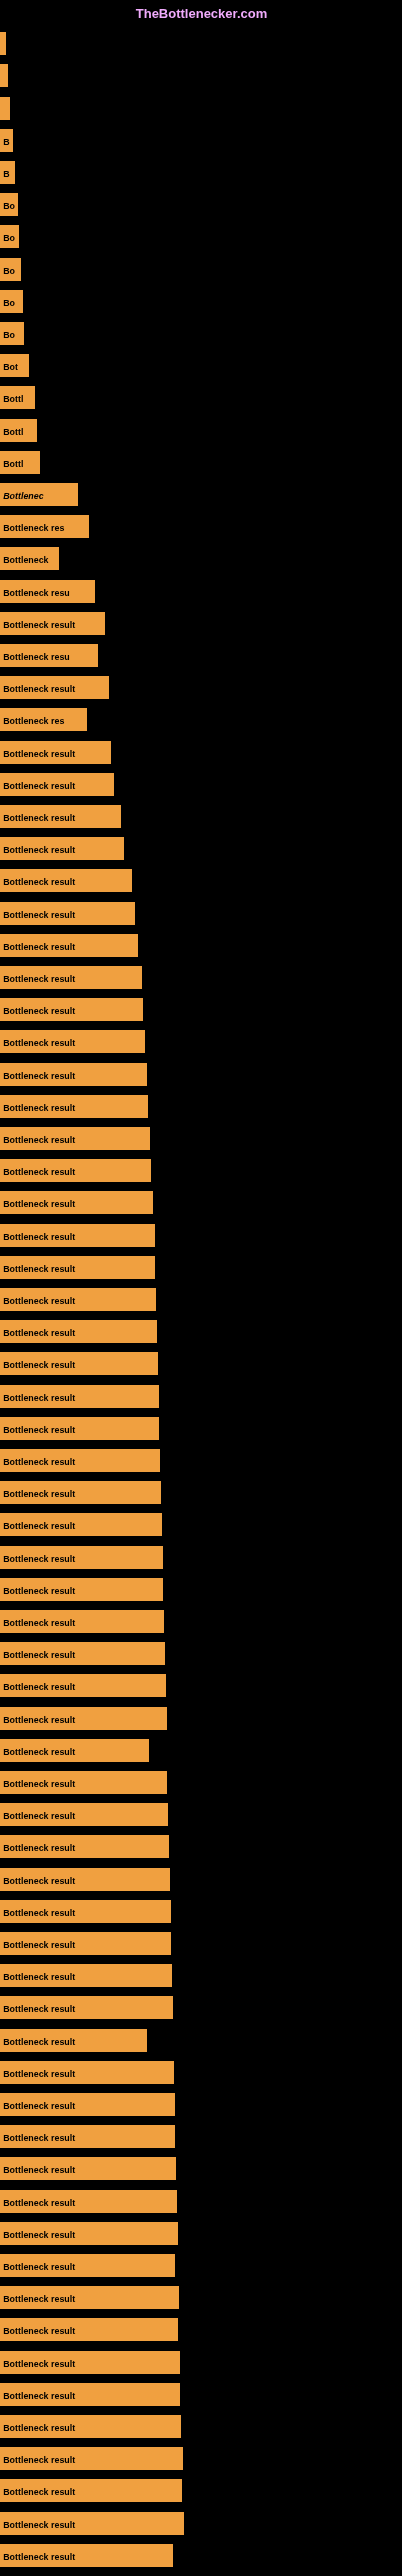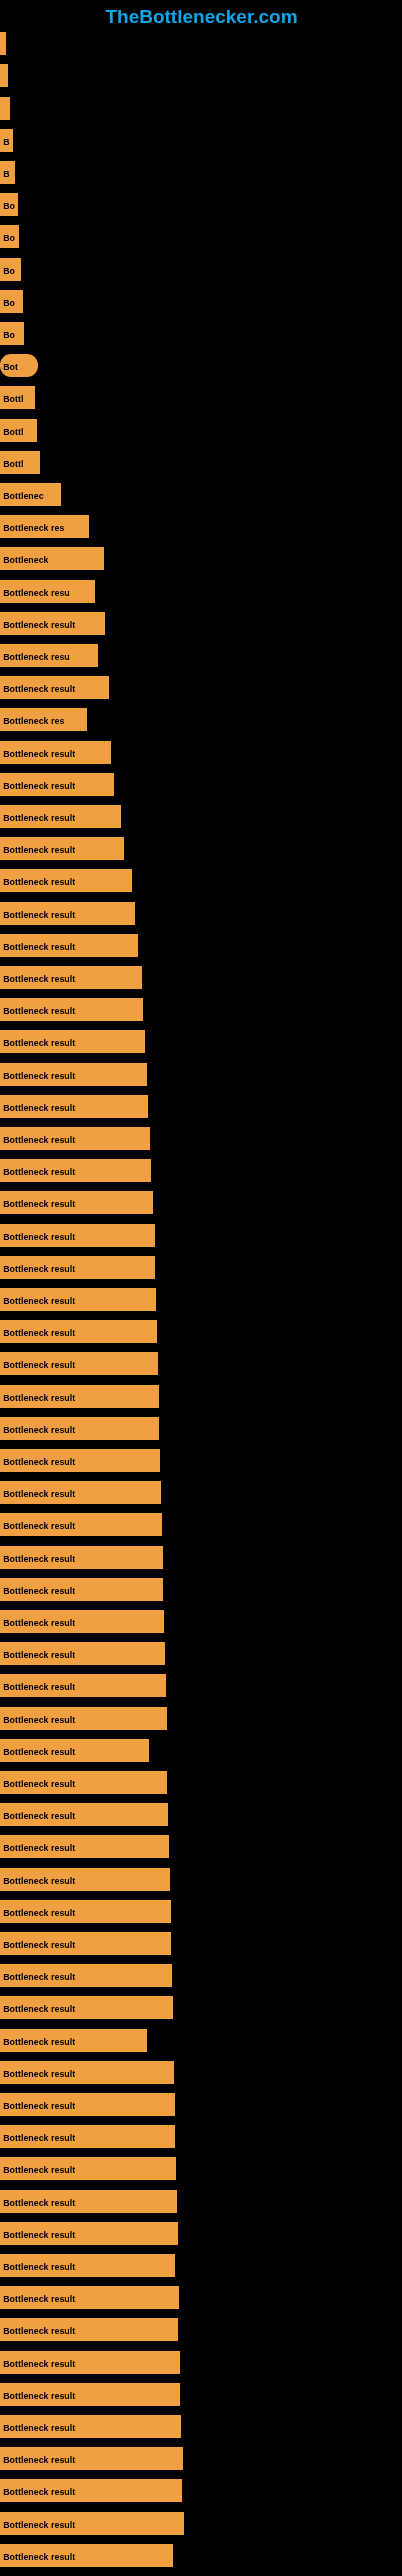--- a/index.html
+++ b/index.html
@@ -15,22 +15,22 @@
       font-family: Arial, sans-serif;
       position: relative;
       overflow: hidden;
     }
 
     .site-title {
       position: absolute;
       top: 6.4px;
       left: 50%;
       transform: translateX(-50%);
-      color: #0ea5e9;
-      font-size: 19px;
+      color: #f0abfc;
+      font-size: 13px;
       font-weight: bold;
       white-space: nowrap;
     }
 
     .bar-container {
       position: absolute;
       left: 0;
       display: flex;
       align-items: center;
     }
@@ -74,39 +74,39 @@
 <div class="bar-container" style="top: 258px; height: 22.5px;">
     <div class="bar-label" style="width: 21px; height: 22.5px; line-height: 22.5px;">Bo</div>
   </div>
 <div class="bar-container" style="top: 290px; height: 22.5px;">
     <div class="bar-label" style="width: 22.5px; height: 22.5px; line-height: 22.5px;">Bo</div>
   </div>
 <div class="bar-container" style="top: 322px; height: 22.5px;">
     <div class="bar-label" style="width: 24px; height: 22.5px; line-height: 22.5px;">Bo</div>
   </div>
 <div class="bar-container" style="top: 354px; height: 22.5px;">
-    <div class="bar-label" style="width: 38px; height: 22.5px; line-height: 22.5px; border-radius: 11px;">Bot</div>
+    <div class="bar-label" style="width: 29px; height: 22.5px; line-height: 22.5px;">Bot</div>
   </div>
 <div class="bar-container" style="top: 386px; height: 22.5px;">
     <div class="bar-label" style="width: 35px; height: 22.5px; line-height: 22.5px;">Bottl</div>
   </div>
 <div class="bar-container" style="top: 419px; height: 22.5px;">
     <div class="bar-label" style="width: 37px; height: 22.5px; line-height: 22.5px;">Bottl</div>
   </div>
 <div class="bar-container" style="top: 451px; height: 22.5px;">
     <div class="bar-label" style="width: 40px; height: 22.5px; line-height: 22.5px;">Bottl</div>
   </div>
 <div class="bar-container" style="top: 483px; height: 22.5px;">
-    <div class="bar-label" style="width: 61px; height: 22.5px; line-height: 22.5px;">Bottlenec</div>
+    <div class="bar-label" style="width: 78px; height: 22.5px; line-height: 22.5px; font-style: italic;">Bottlenec</div>
   </div>
 <div class="bar-container" style="top: 515px; height: 22.5px;">
     <div class="bar-label" style="width: 89px; height: 22.5px; line-height: 22.5px;">Bottleneck res</div>
   </div>
 <div class="bar-container" style="top: 547px; height: 22.5px;">
-    <div class="bar-label" style="width: 104px; height: 22.5px; line-height: 22.5px;">Bottleneck</div>
+    <div class="bar-label" style="width: 59px; height: 22.5px; line-height: 22.5px;">Bottleneck</div>
   </div>
 <div class="bar-container" style="top: 580px; height: 22.5px;">
     <div class="bar-label" style="width: 95px; height: 22.5px; line-height: 22.5px;">Bottleneck resu</div>
   </div>
 <div class="bar-container" style="top: 612px; height: 22.5px;">
     <div class="bar-label" style="width: 105px; height: 22.5px; line-height: 22.5px;">Bottleneck result</div>
   </div>
 <div class="bar-container" style="top: 644px; height: 22.5px;">
     <div class="bar-label" style="width: 98px; height: 22.5px; line-height: 22.5px;">Bottleneck resu</div>
   </div>

